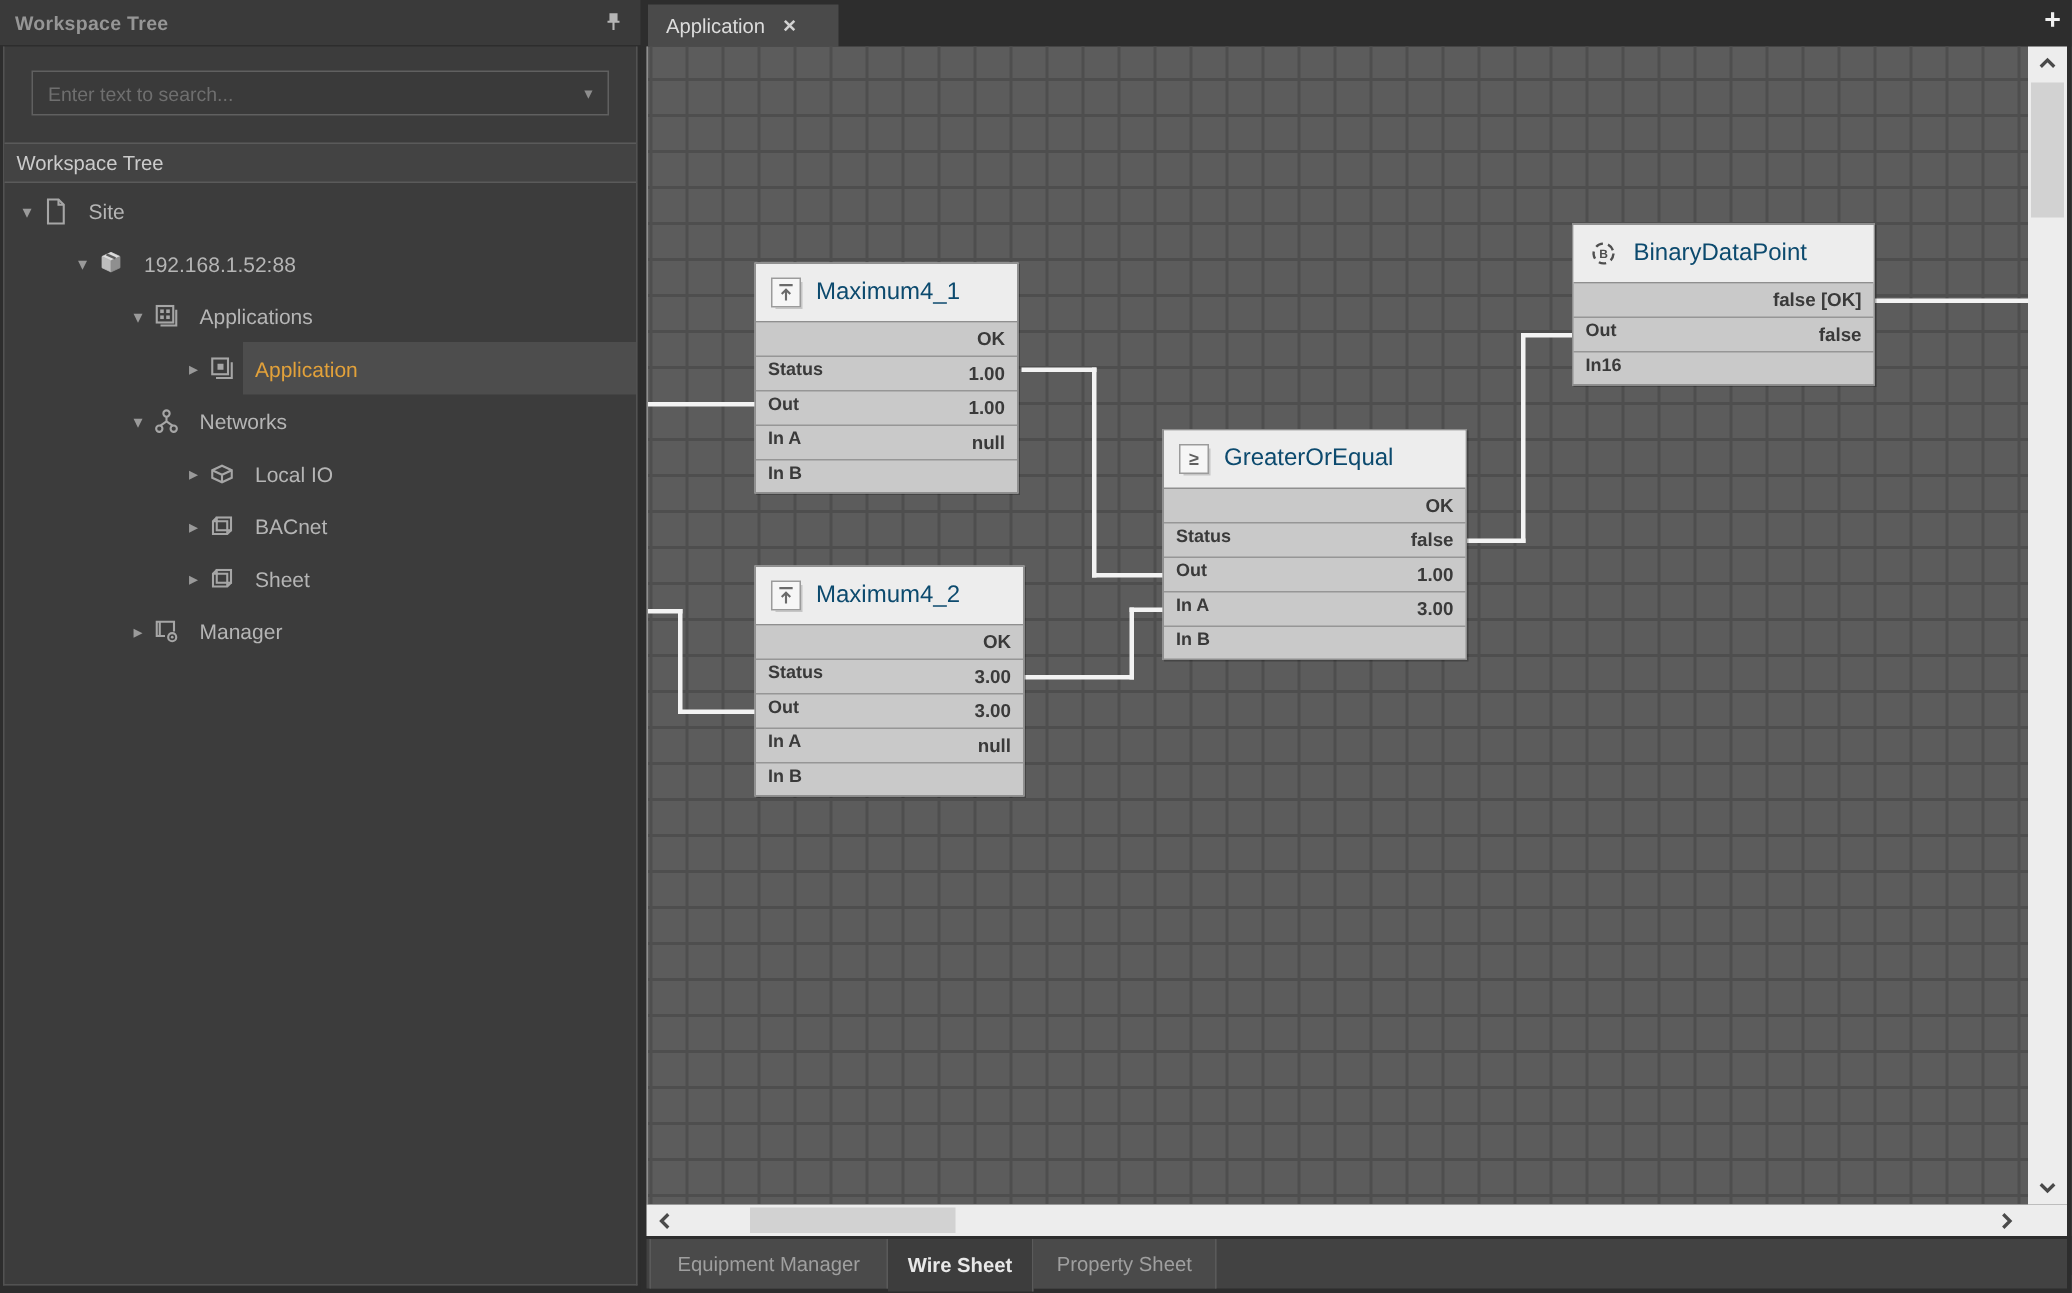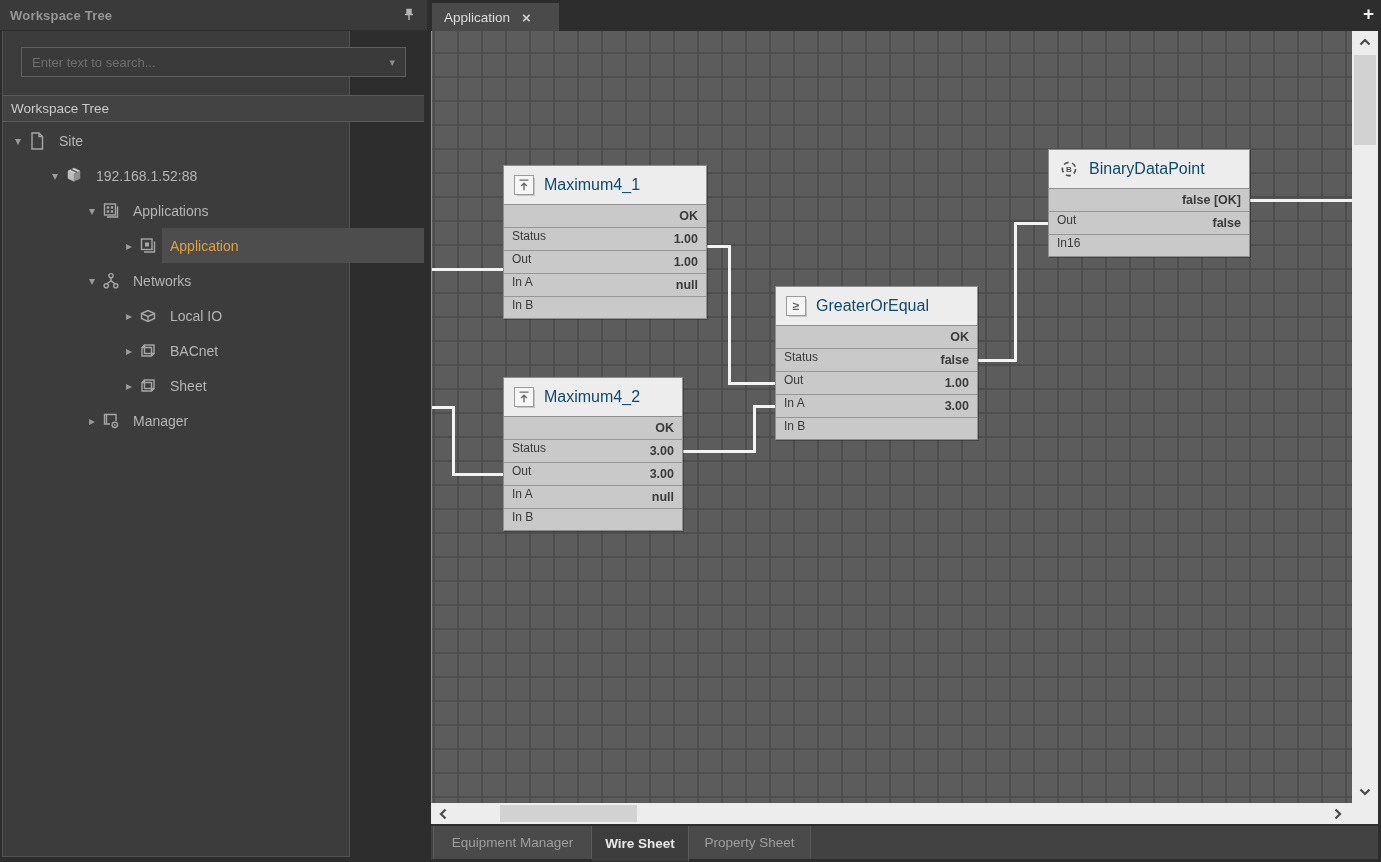--- a/index.html
+++ b/index.html
@@ -5,21 +5,21 @@
   * { margin:0; padding:0; box-sizing:border-box; }
   html,body { width:1381px; height:862px; overflow:hidden; background:#2d2d2d;
               font-family:"Liberation Sans", sans-serif; }
 
   
   .sidebar { position:absolute; left:0; top:0; width:427px; height:862px; background:#2d2d2d; }
   .sb-header { position:absolute; left:0; top:0; width:427px; height:30px; background:#3a3a3a;
                display:flex; align-items:center; padding:0 10px; }
   .sb-title { font-size:13px; font-weight:bold; color:#969696; letter-spacing:.2px; flex:1; }
   .sb-pin { width:16px; height:16px; display:flex; align-items:center; justify-content:center; cursor:pointer; }
-  .sb-body { position:absolute; left:2px; top:31px; width:348px; height:826px;
+  .sb-body { position:absolute; left:2px; top:31px; width:423px; height:826px;
              background:#3c3c3c; border:1px solid #525252; border-top:none; }
   .search-combo { position:absolute; left:18px; top:16px; width:385px; height:30px;
                   background:#3a3a3a; border:1px solid #606060; display:flex; align-items:center;
                   padding:0 10px; }
   .search-input { flex:1; background:transparent; border:none; outline:none; color:#bdbdbd;
                   font-size:13px; font-family:"Liberation Sans",sans-serif; }
   .search-input::placeholder { color:#6f6f6f; }
   .combo-caret { color:#8d8d8d; font-size:11px; }
   .section-row { position:absolute; left:0; top:64px; width:421px; height:27px; background:#434343;
                  border-top:1px solid #5a5a5a; border-bottom:1px solid #5a5a5a;
@@ -59,21 +59,21 @@
   .bicon { width:20px; height:20px; border:1px solid #9b9b9b; background:#f6f6f6; position:relative;
            display:flex; align-items:center; justify-content:center;
            box-shadow:2px 2px 0 -1px #c6c6c6; flex:0 0 20px; }
   .bicon svg { stroke:#6a6a6a; fill:none; stroke-width:1.6; }
   .bicon .glyph { font-size:12px; font-weight:bold; color:#5f5f5f; line-height:1; }
   .bicon .glyph-sm { position:absolute; font-size:8px; font-weight:bold; color:#4f4f4f; }
   .btitle { font-size:16px; color:#0c4a6e; white-space:nowrap; }
   .brow { height:23px; border-bottom:1px solid #969696; display:flex; align-items:center;
           padding:0 8px; }
   .brow:last-child { border-bottom:none; }
-  .blabel { font-size:12px; font-weight:normal; color:#3a3a3a; flex:1;margin-top:40px; }
+  .blabel { font-size:12px; font-weight:bold; color:#3a3a3a; flex:1;margin-top:40px; }
   .bvalue { font-size:12.5px; font-weight:bold; color:#3a3a3a; }
   .bfoot { height:21px; }
 
   
   .vscroll { position:absolute; left:1352px; top:31px; width:26px; height:772px; background:#ededed; }
   .vscroll .arrow-up { position:absolute; top:0; left:0; width:26px; height:22px;
                        display:flex; align-items:center; justify-content:center; cursor:pointer; }
   .vscroll .thumb { position:absolute; top:24px; left:2px; width:22px; height:90px; background:#d2d2d2; }
   .vscroll .arrow-dn { position:absolute; bottom:0; left:0; width:26px; height:22px;
                        display:flex; align-items:center; justify-content:center; cursor:pointer; }
@@ -251,21 +251,21 @@
   <div class="wire" style="left:296px;top:214px;width:3px;height:140px"></div>
   <div class="wire" style="left:296px;top:351px;width:48px;height:3px"></div>
   <div class="wire" style="left:249px;top:419px;width:75px;height:3px"></div>
   <div class="wire" style="left:321px;top:374px;width:3px;height:48px"></div>
   <div class="wire" style="left:321px;top:374px;width:24px;height:3px"></div>
   <div class="wire" style="left:545px;top:328px;width:40px;height:3px"></div>
   <div class="wire" style="left:582px;top:191px;width:3px;height:140px"></div>
   <div class="wire" style="left:582px;top:191px;width:36px;height:3px"></div>
   <div class="wire" style="left:817px;top:168px;width:103px;height:3px"></div>
 
-  <div class="block" style="left:71px;top:134px;width:204px">
+  <div class="block" style="left:71px;top:144px;width:176px">
     <div class="bhead">
       <span class="bicon">
         <svg width="16" height="16" viewBox="0 0 18 18">
             <path d="M4 3.5h10 M9 15V7.2 M5.8 10.2 9 7l3.2 3.2"></path>
           </svg>
       </span>
       <span class="btitle">Maximum4_1</span>
     </div>
     <div class="brow">
       <span class="blabel">Status</span>

